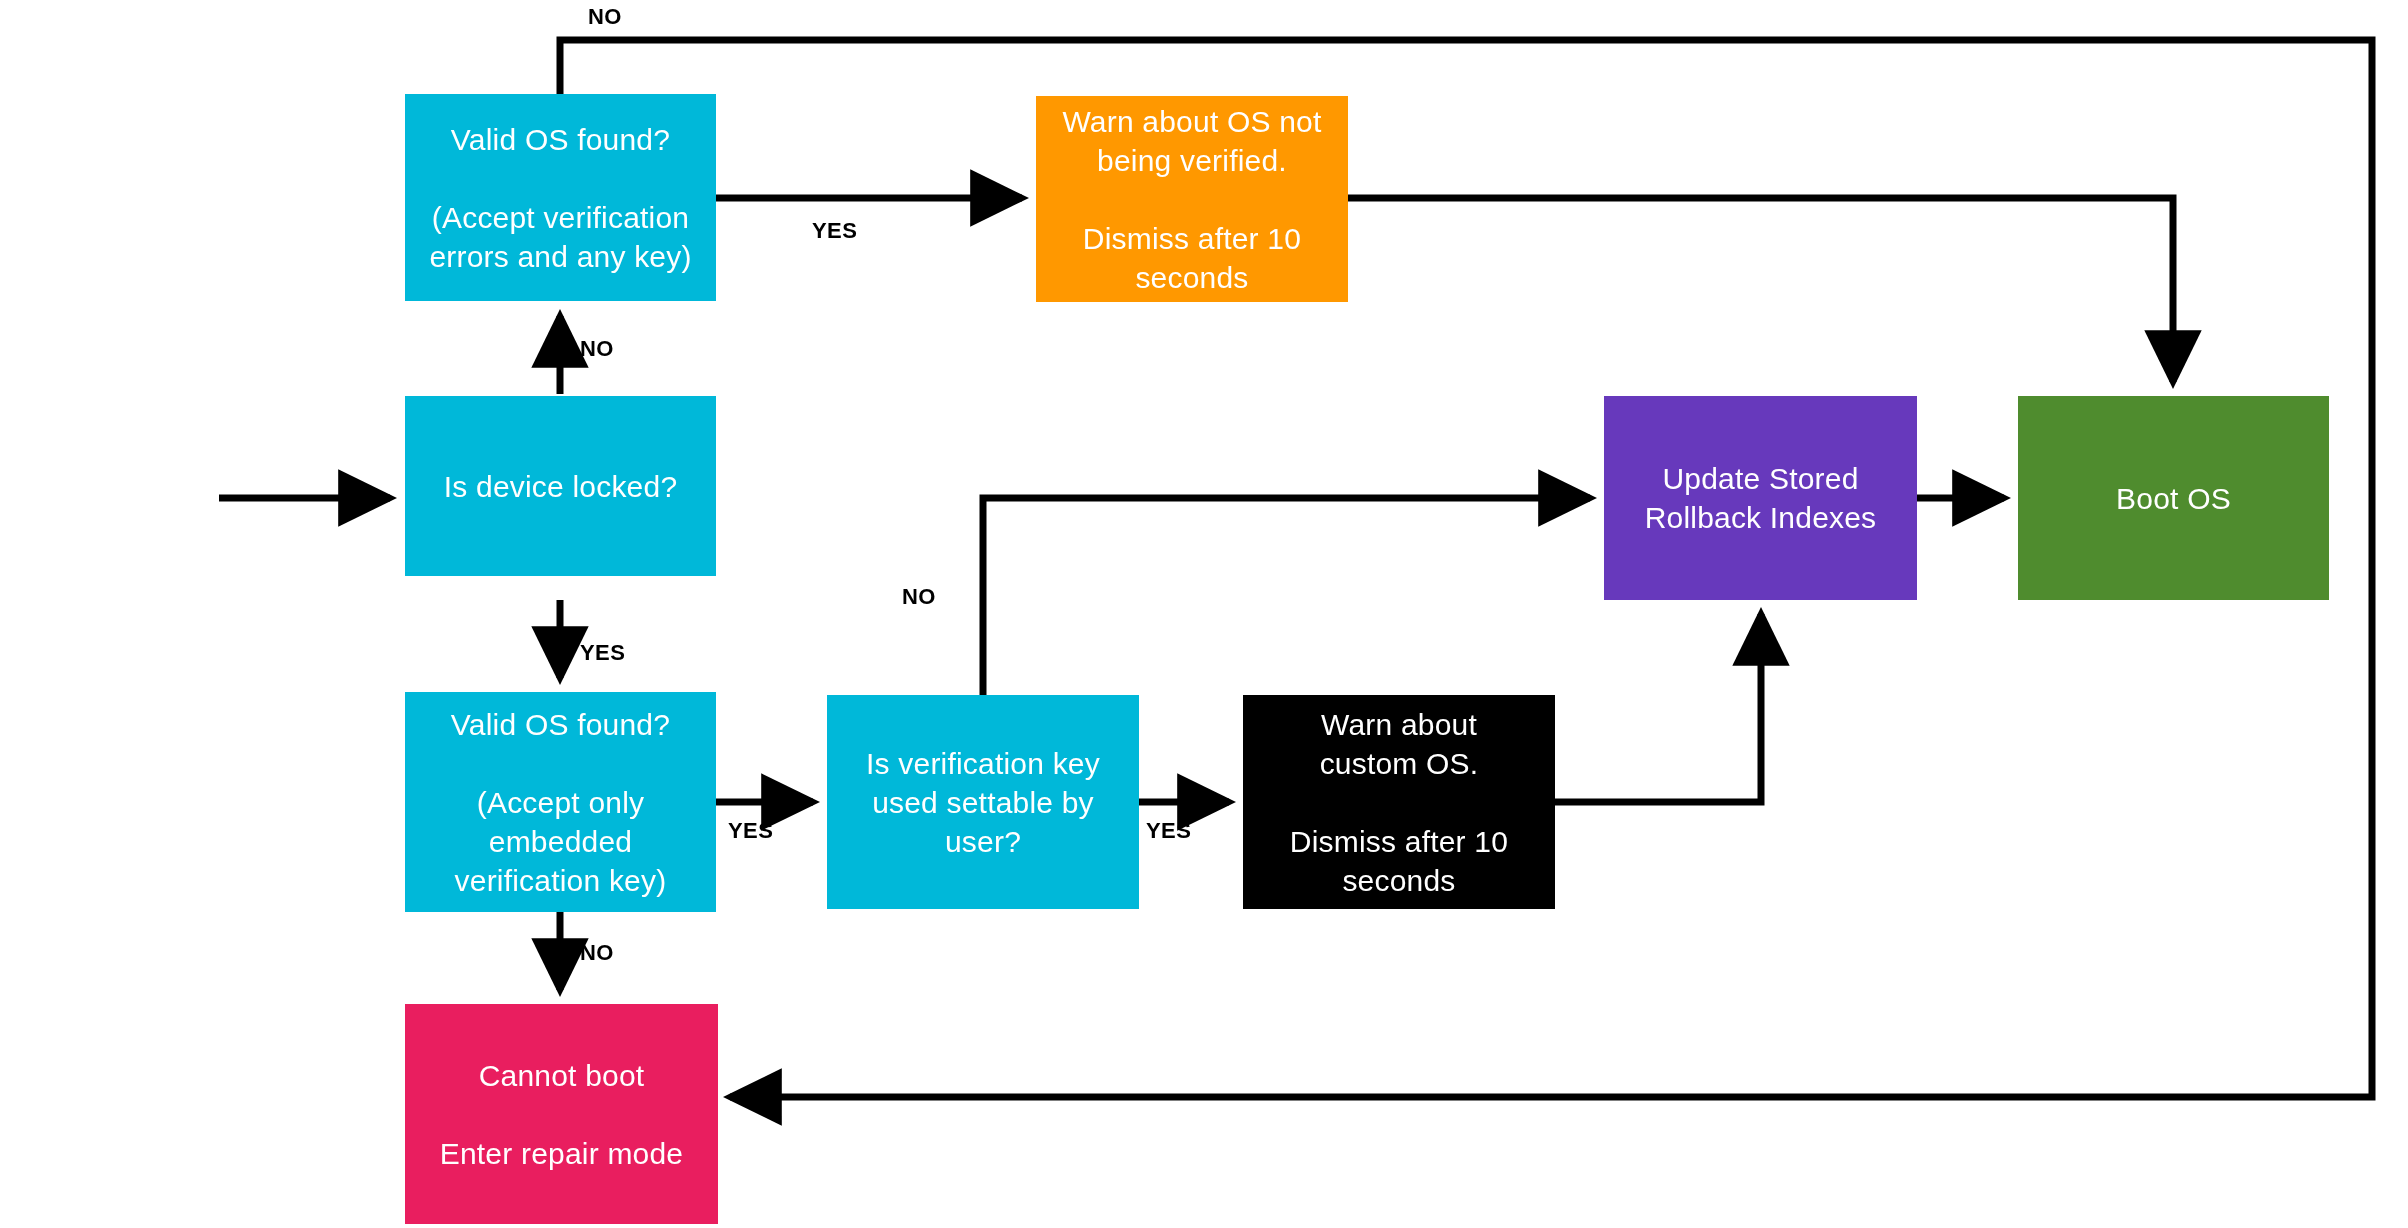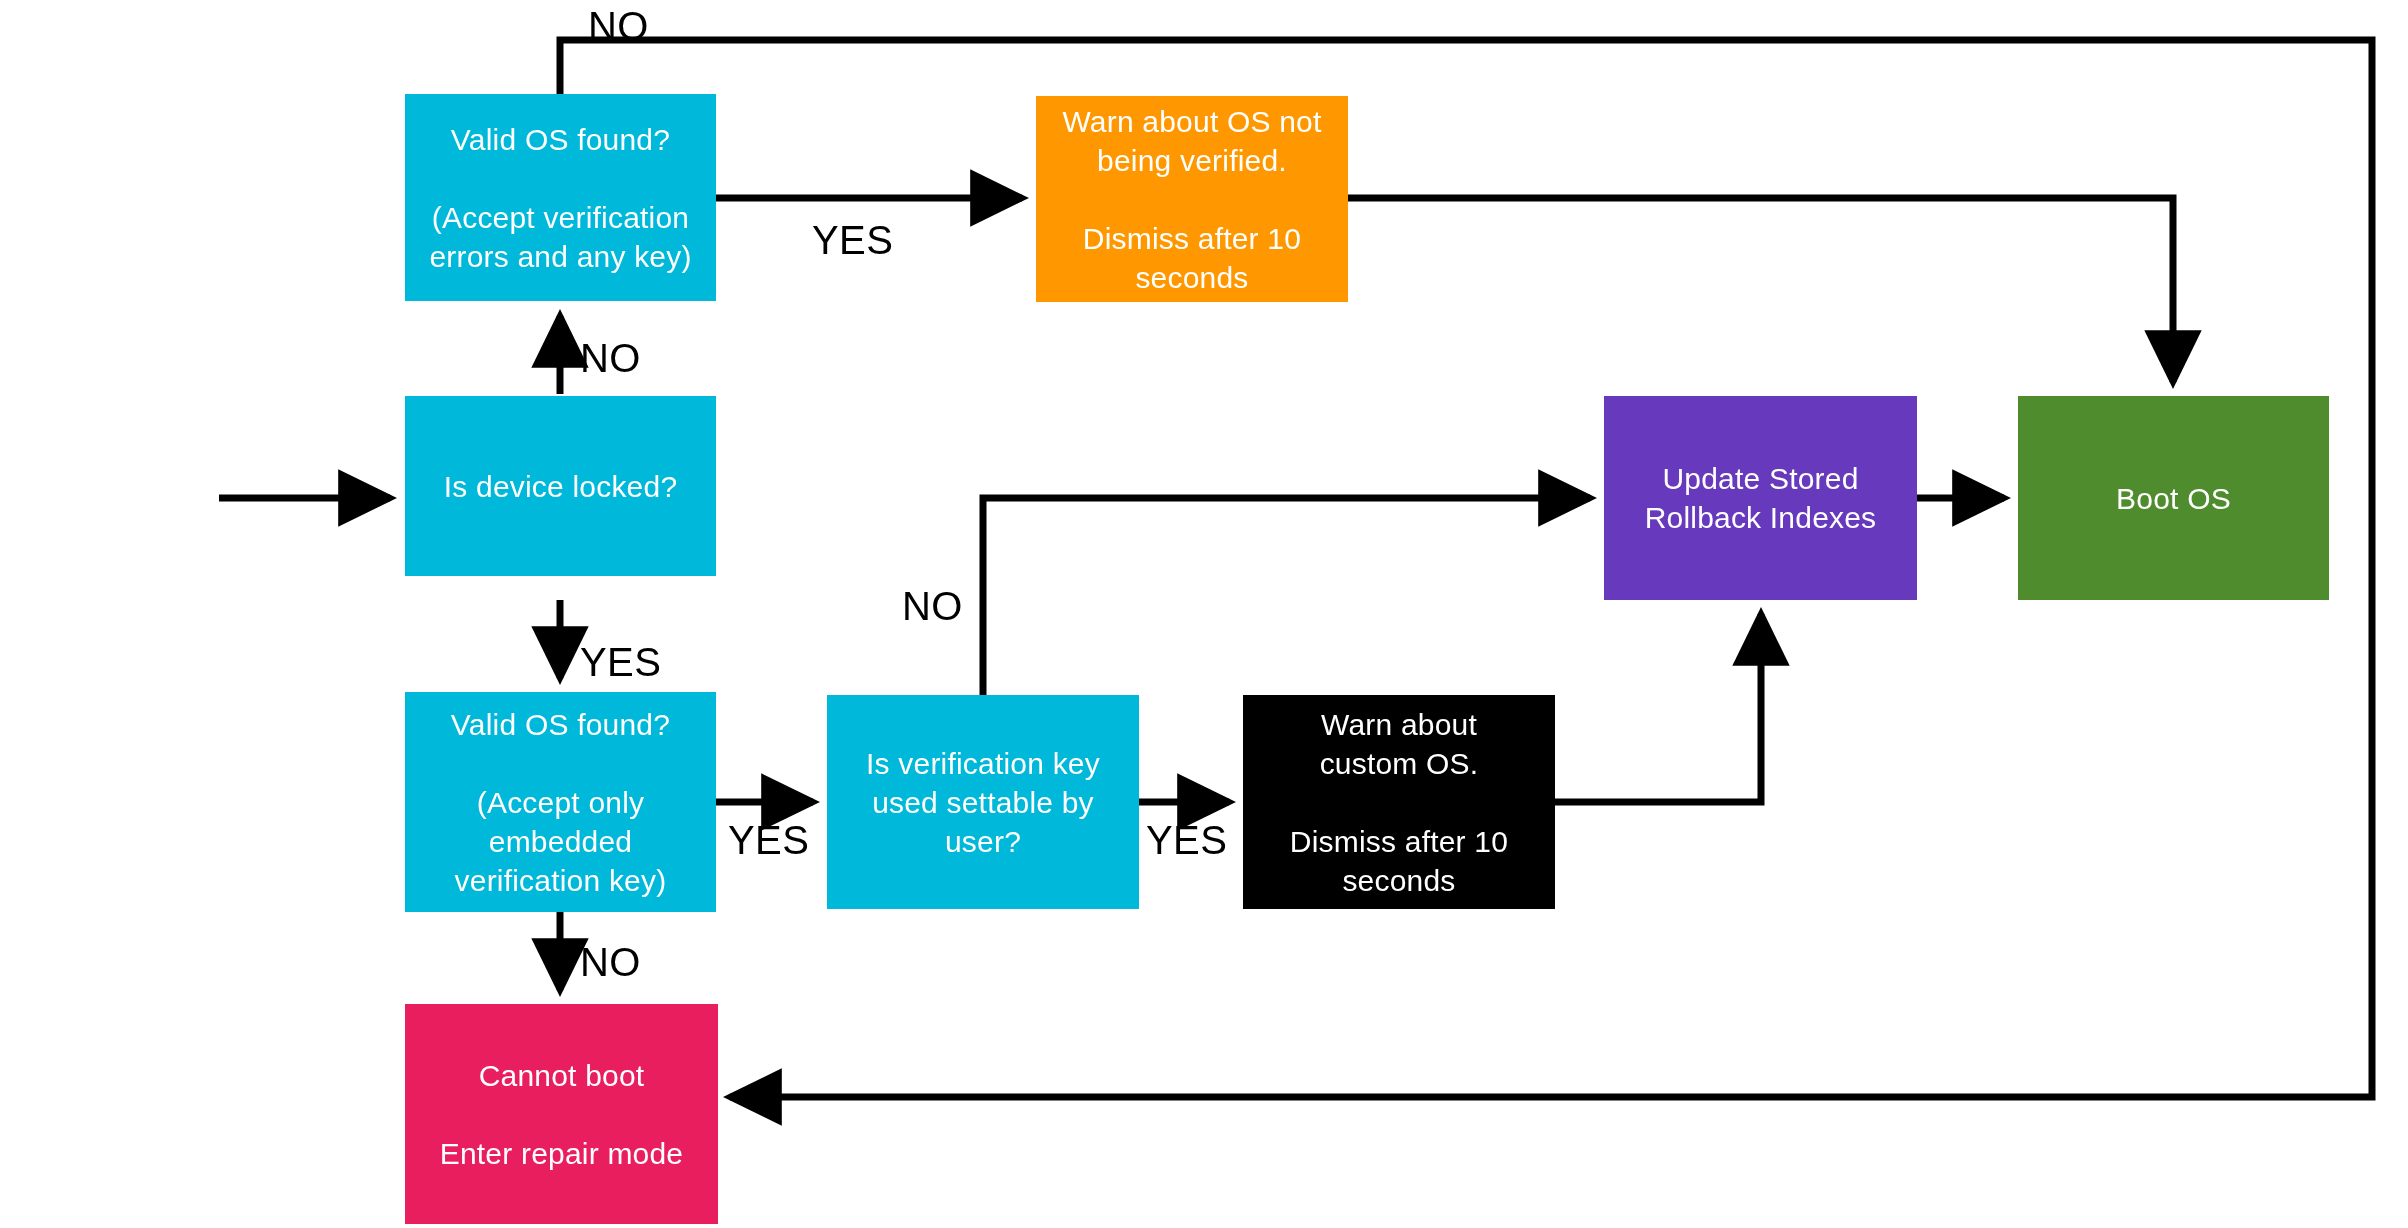--- a/index.html
+++ b/index.html
@@ -2,21 +2,21 @@
 <html><head>
 <meta charset="utf-8">
 <style>
   html,body{margin:0;padding:0;background:#ffffff;}
   body{width:2408px;height:1228px;font-family:"Liberation Sans",sans-serif;overflow:hidden;}
   #stage{position:relative;width:2408px;height:1228px;background:#fff;}
   svg#wires{position:absolute;left:0;top:0;width:2408px;height:1228px;}
   .node{position:absolute;display:flex;align-items:center;justify-content:center;
         text-align:center;color:#ffffff;box-sizing:border-box;}
   .node .nlabel{white-space:pre-line;line-height:1.30;font-size:30px;letter-spacing:.2px;}
-  .edgelabel{position:absolute;font-weight:normal;font-size:40px;color:#000;
+  .edgelabel{position:absolute;font-weight:bold;font-size:22px;color:#000;
              letter-spacing:.4px;white-space:nowrap;}
 </style>
 </head>
 <body>
 
 <div id="stage">
 
   <svg id="wires" viewBox="0 0 2408 1228" xmlns="http://www.w3.org/2000/svg">
     <defs>
       <marker id="ah" markerWidth="9" markerHeight="9" refX="7.4" refY="4.5" orient="auto" markerUnits="strokeWidth">

